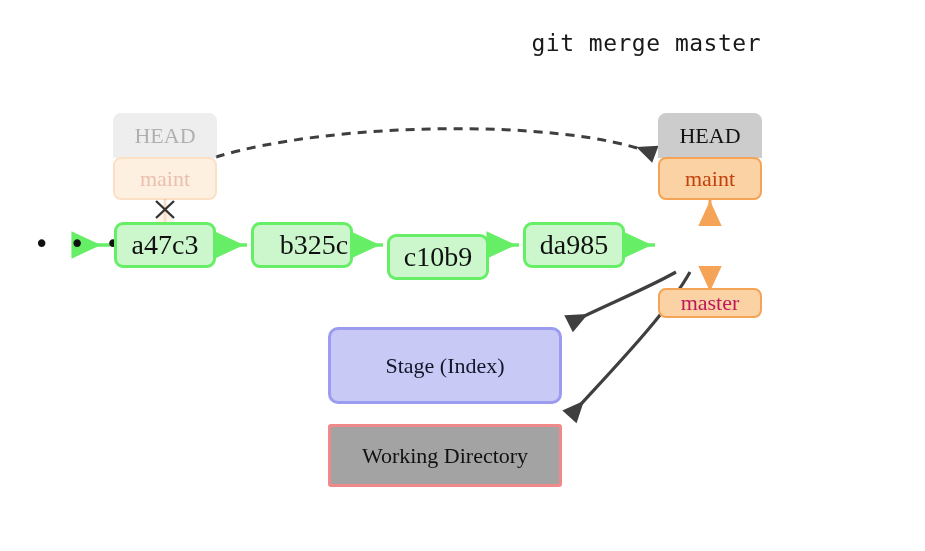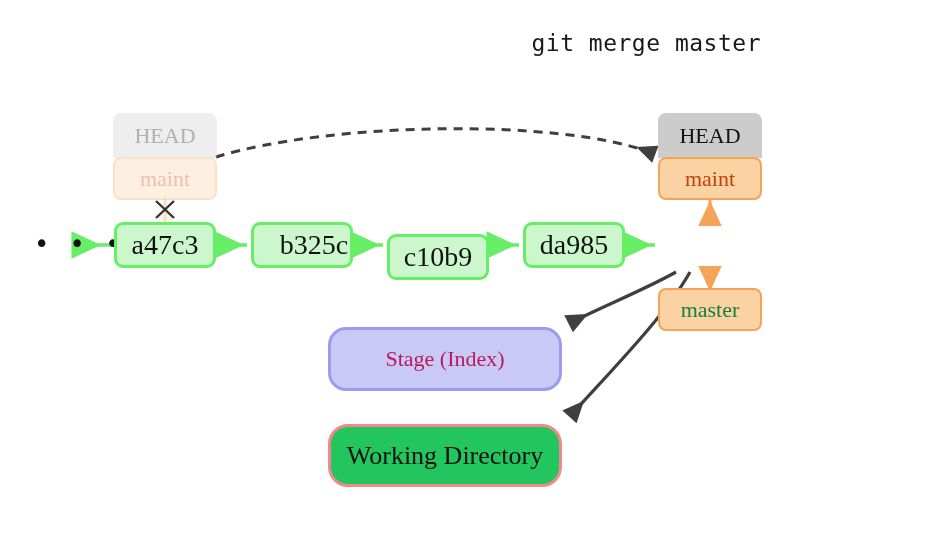--- a/index.html
+++ b/index.html
@@ -21,32 +21,32 @@
           background:#ccf7cc;border:3px solid #66ee66;
           font-size:28px;color:#111111;}
 
   
   .ref-head{width:104px;height:45px;border-radius:8px 8px 0 0;
             background:#cccccc;border:2px solid #cccccc;
             font-size:22px;color:#111111;}
   .ref-orange{width:104px;height:43px;border-radius:8px;
               background:#fbd2a3;border:2px solid #f5a356;
               font-size:22px;color:#c2410c;}
-  .ref-master{width:104px;height:43px;border-radius:8px;
+  .ref-master{width:104px;height:30px;border-radius:8px;
               background:#fbd2a3;border:2px solid #f5a356;
-              font-size:22px;color:#15803d;}
+              font-size:22px;color:#be185d;}
 
   .ghost{opacity:0.33;}
 
-  .area-stage{width:234px;height:64px;border-radius:18px;
+  .area-stage{width:234px;height:77px;border-radius:10px;
               background:#c9c9f6;border:3px solid #9b9bf0;
-              font-size:22px;color:#be185d;}
-  .area-wd{width:234px;height:63px;border-radius:20px;
-           background:#22c55e;border:3px solid #f08a8a;
-           font-size:26px;color:#111111;}
+              font-size:22px;color:#0f172a;}
+  .area-wd{width:234px;height:63px;border-radius:3px;
+           background:#a3a3a3;border:3px solid #f08a8a;
+           font-size:22px;color:#111111;}
 
   .ellipsis{position:absolute;font-size:26px;color:#111111;letter-spacing:6px;
             font-family:"DejaVu Sans","Liberation Sans",sans-serif;}
 
   svg.layer{position:absolute;left:0;top:0;width:925px;height:551px;
             pointer-events:none;}
 </style>
 </head>
 <body>
 

